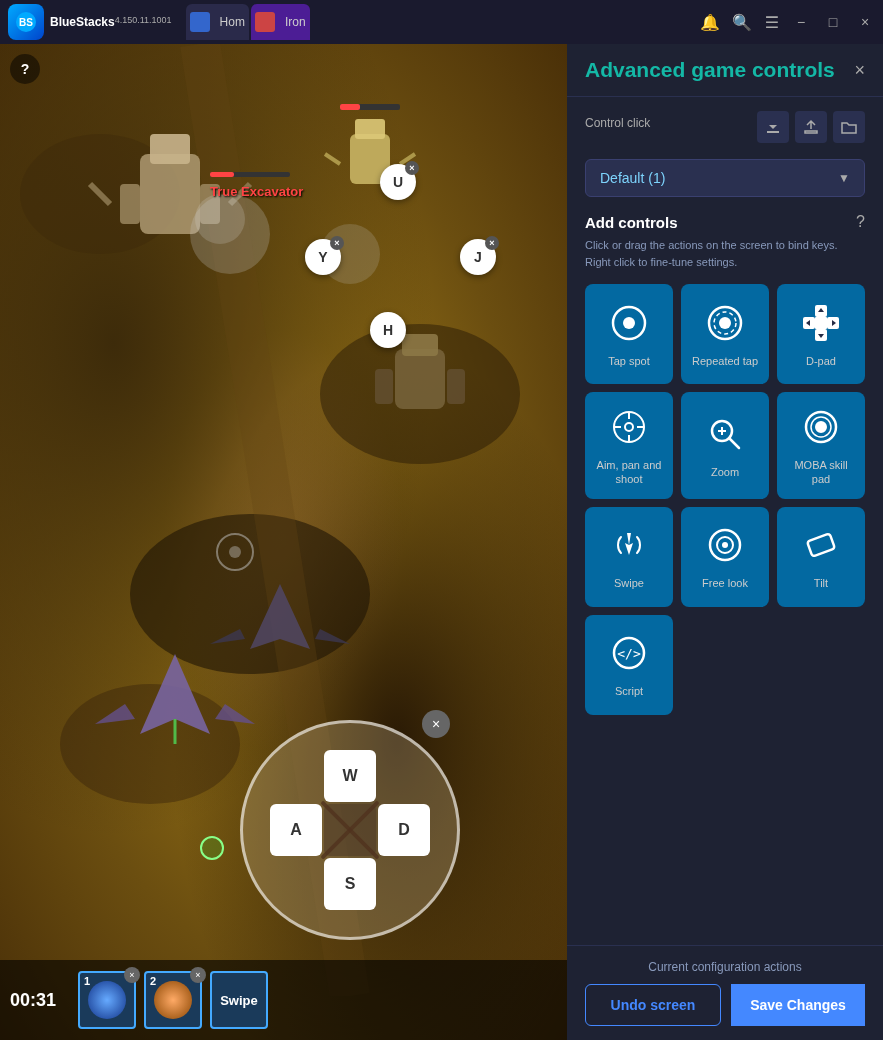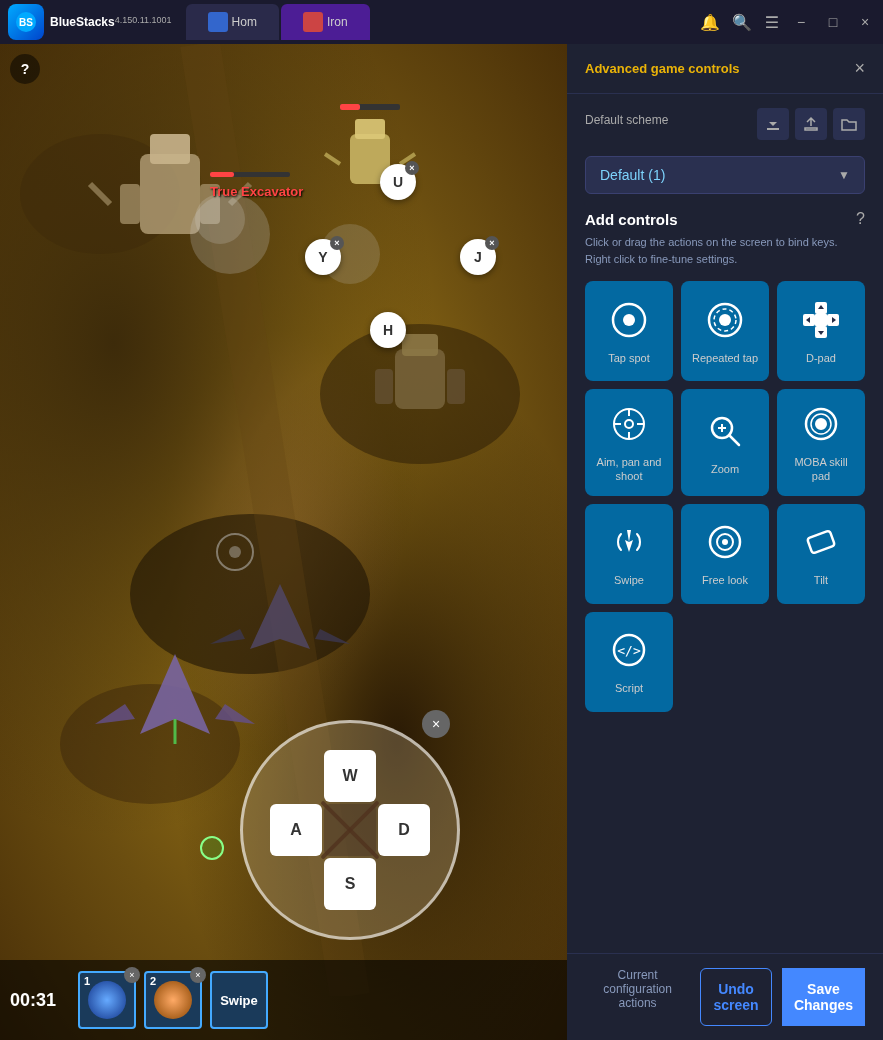--- a/index.html
+++ b/index.html
@@ -47,24 +47,24 @@
     .tab-bar {
       display: flex;
       align-items: center;
       gap: 2px;
       margin-left: 8px;
       flex: 1;
     }
     .tab-item {
       background: #2a2a4a;
       border-radius: 6px 6px 0 0;
-      padding: 4px 22px;
-      display: flex;
-      align-items: center;
-      gap: 4px;
+      padding: 4px 4px;
+      display: flex;
+      align-items: center;
+      gap: 10px;
       height: 36px;
       cursor: pointer;
     }
     .tab-item.active {
       background: #4c1d95;
     }
     .tab-icon {
       width: 20px;
       height: 20px;
       border-radius: 3px;
@@ -359,22 +359,22 @@
     }
 
     .panel-header {
       display: flex;
       align-items: center;
       justify-content: space-between;
       padding: 14px 18px;
       border-bottom: 1px solid #2a3050;
     }
     .panel-title {
-      color: #eab308;
-      font-size: 13px;
+      color: #14b8a6;
+      font-size: 21px;
       font-weight: 600;
     }
     .panel-close {
       color: #aaa;
       font-size: 18px;
       cursor: pointer;
     }
 
     .panel-body {
       padding: 14px 18px;
@@ -488,20 +488,21 @@
       font-size: 11px;
       text-align: center;
       line-height: 1.3;
     }
 
     
     .panel-footer {
       padding: 14px 18px;
       border-top: 1px solid #2a3050;
       display: flex;
+      flex-direction: column;
       gap: 10px;
     }
     .footer-config-label {
       color: #8899bb;
       font-size: 12px;
       text-align: center;
     }
     .footer-buttons {
       display: flex;
       gap: 10px;
@@ -686,21 +687,21 @@
 
   <div class="right-panel">
     <div class="panel-header">
       <span class="panel-title">Advanced game controls</span>
       <span class="panel-close">×</span>
     </div>
 
     <div class="panel-body">
 
       <div class="scheme-row">
-        <span class="section-label">Default scheme</span>
+        <span class="section-label">Control click</span>
         <div class="scheme-actions">
           <div class="scheme-action-btn">
             <svg width="16" height="16" viewBox="0 0 16 16" fill="#aaa">
               <path d="M8 2v8M4 6l4 4 4-4M2 12h12v2H2z"></path>
             </svg>
           </div>
           <div class="scheme-action-btn">
             <svg width="16" height="16" viewBox="0 0 16 16" fill="none" stroke="#aaa" stroke-width="1.5">
               <path d="M8 10V2M4 6l4-4 4 4M2 12h12v2H2z"></path>
             </svg>

